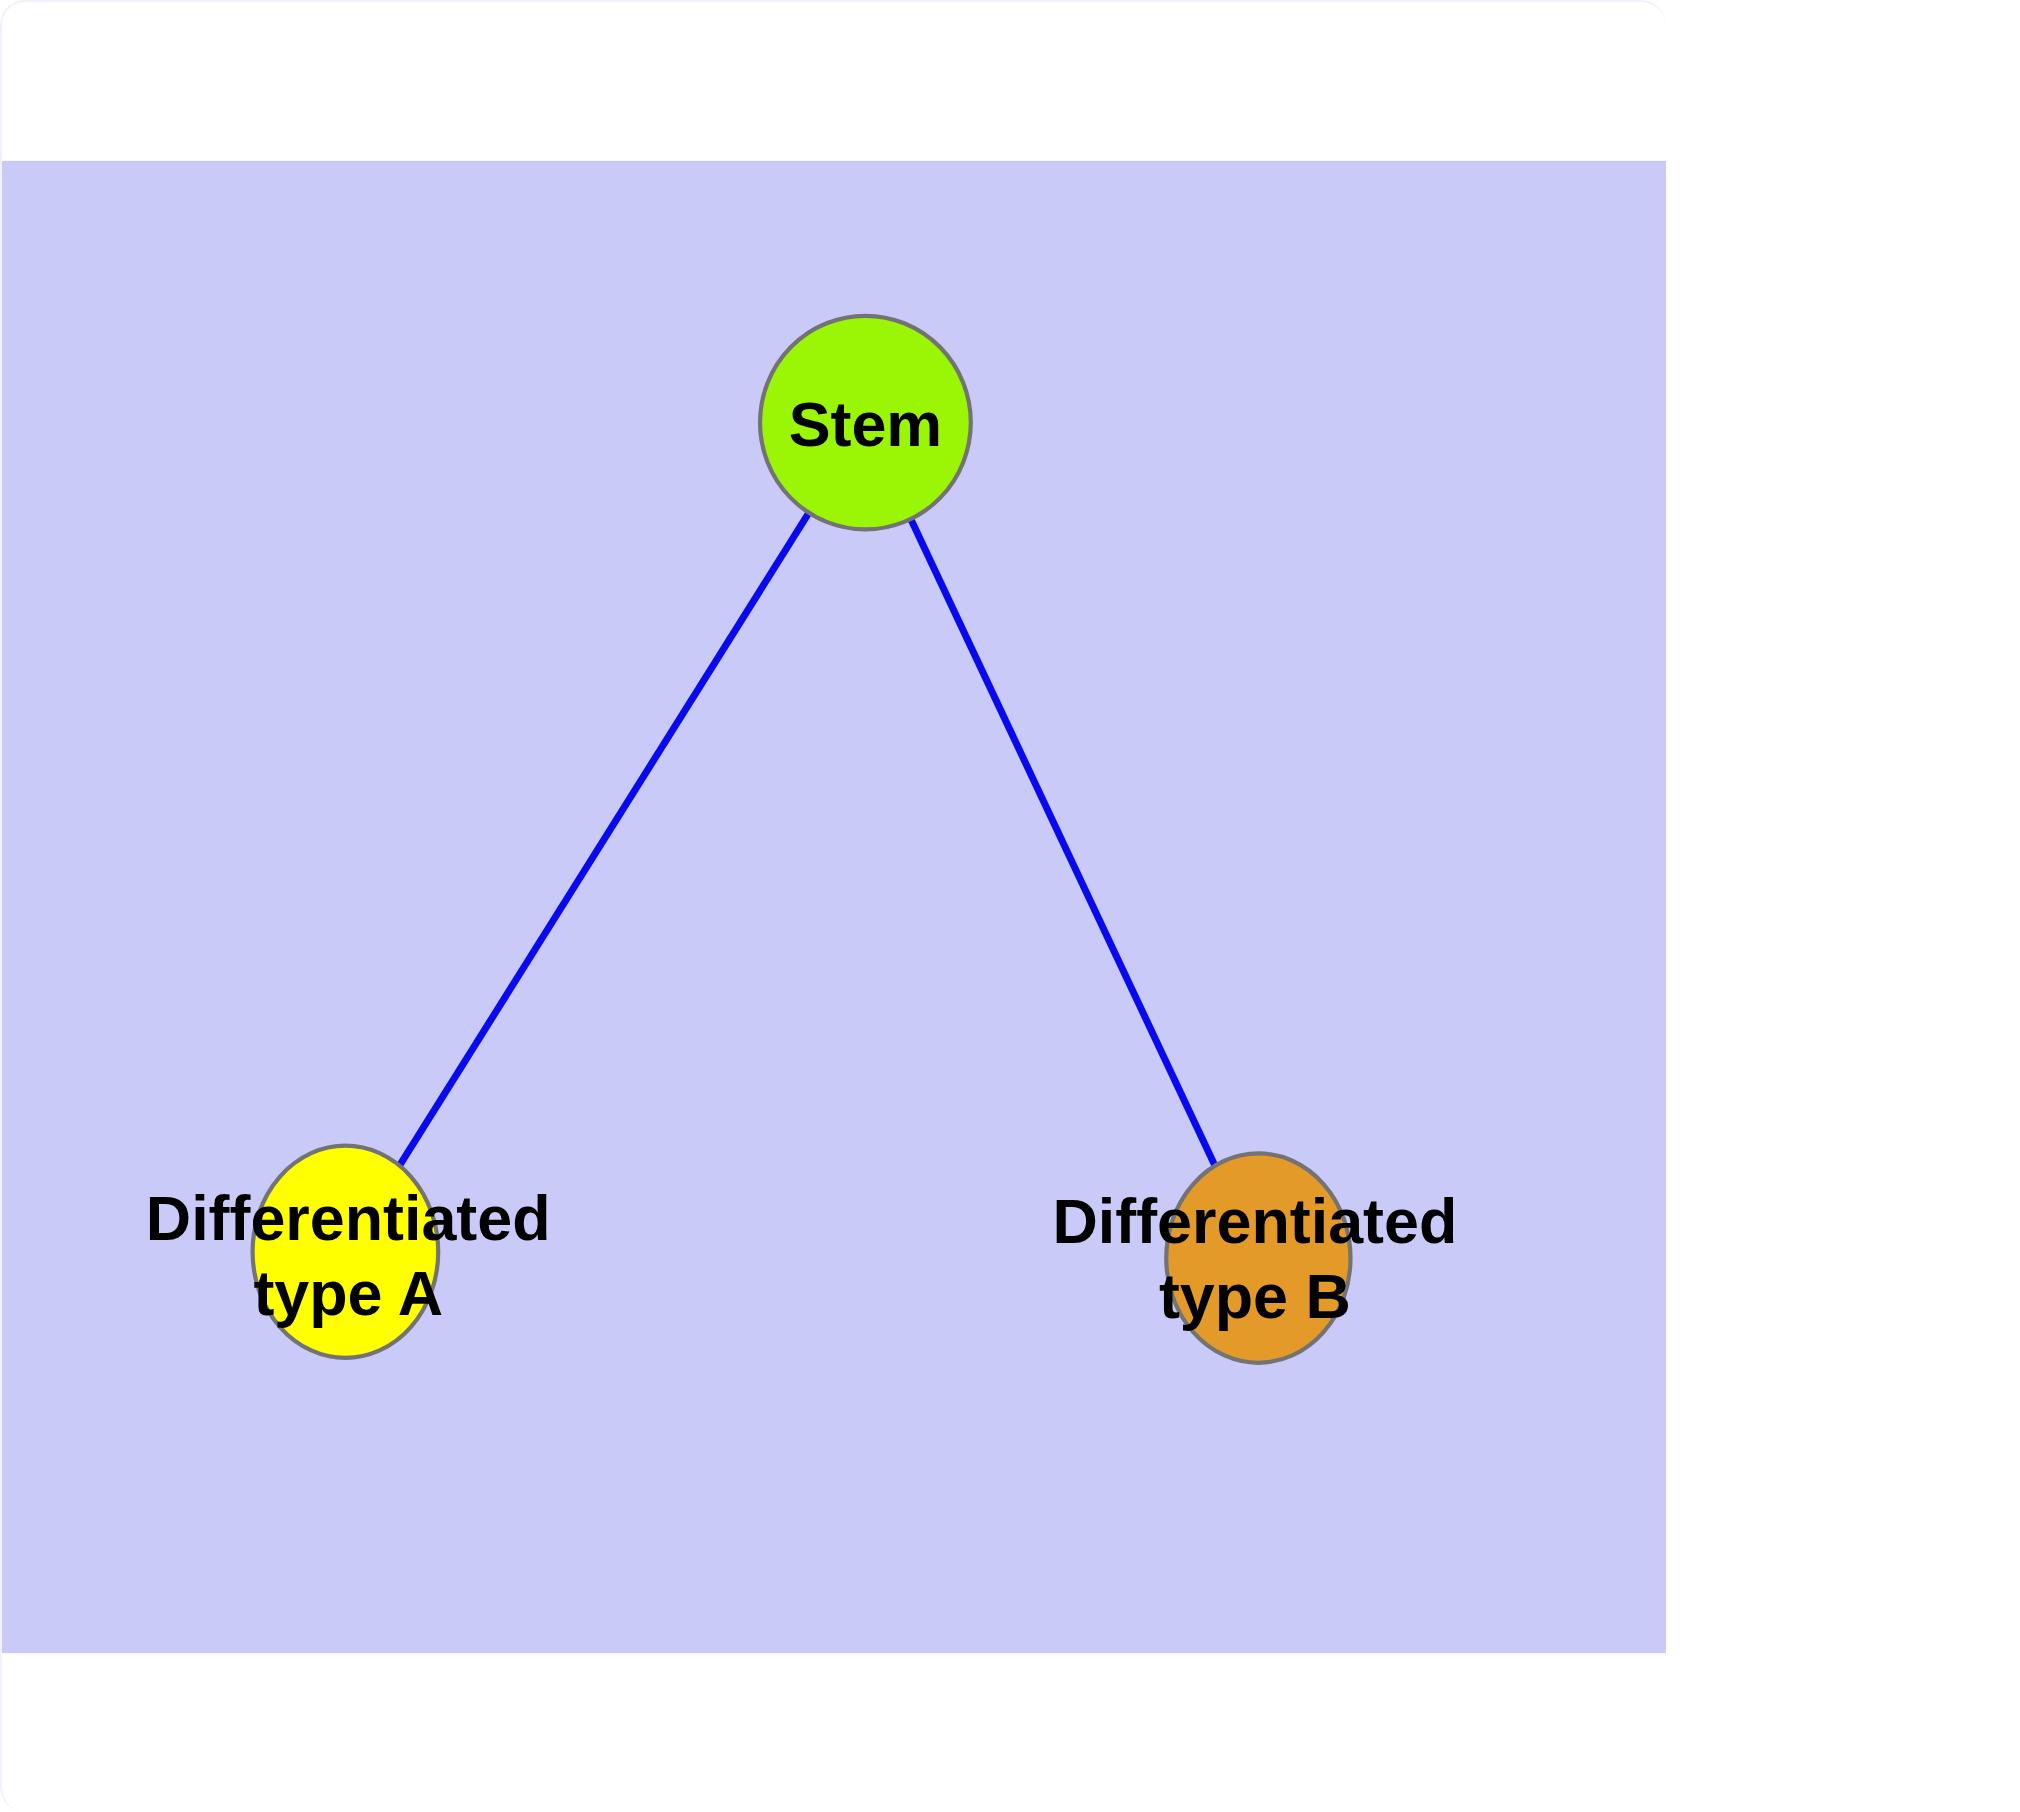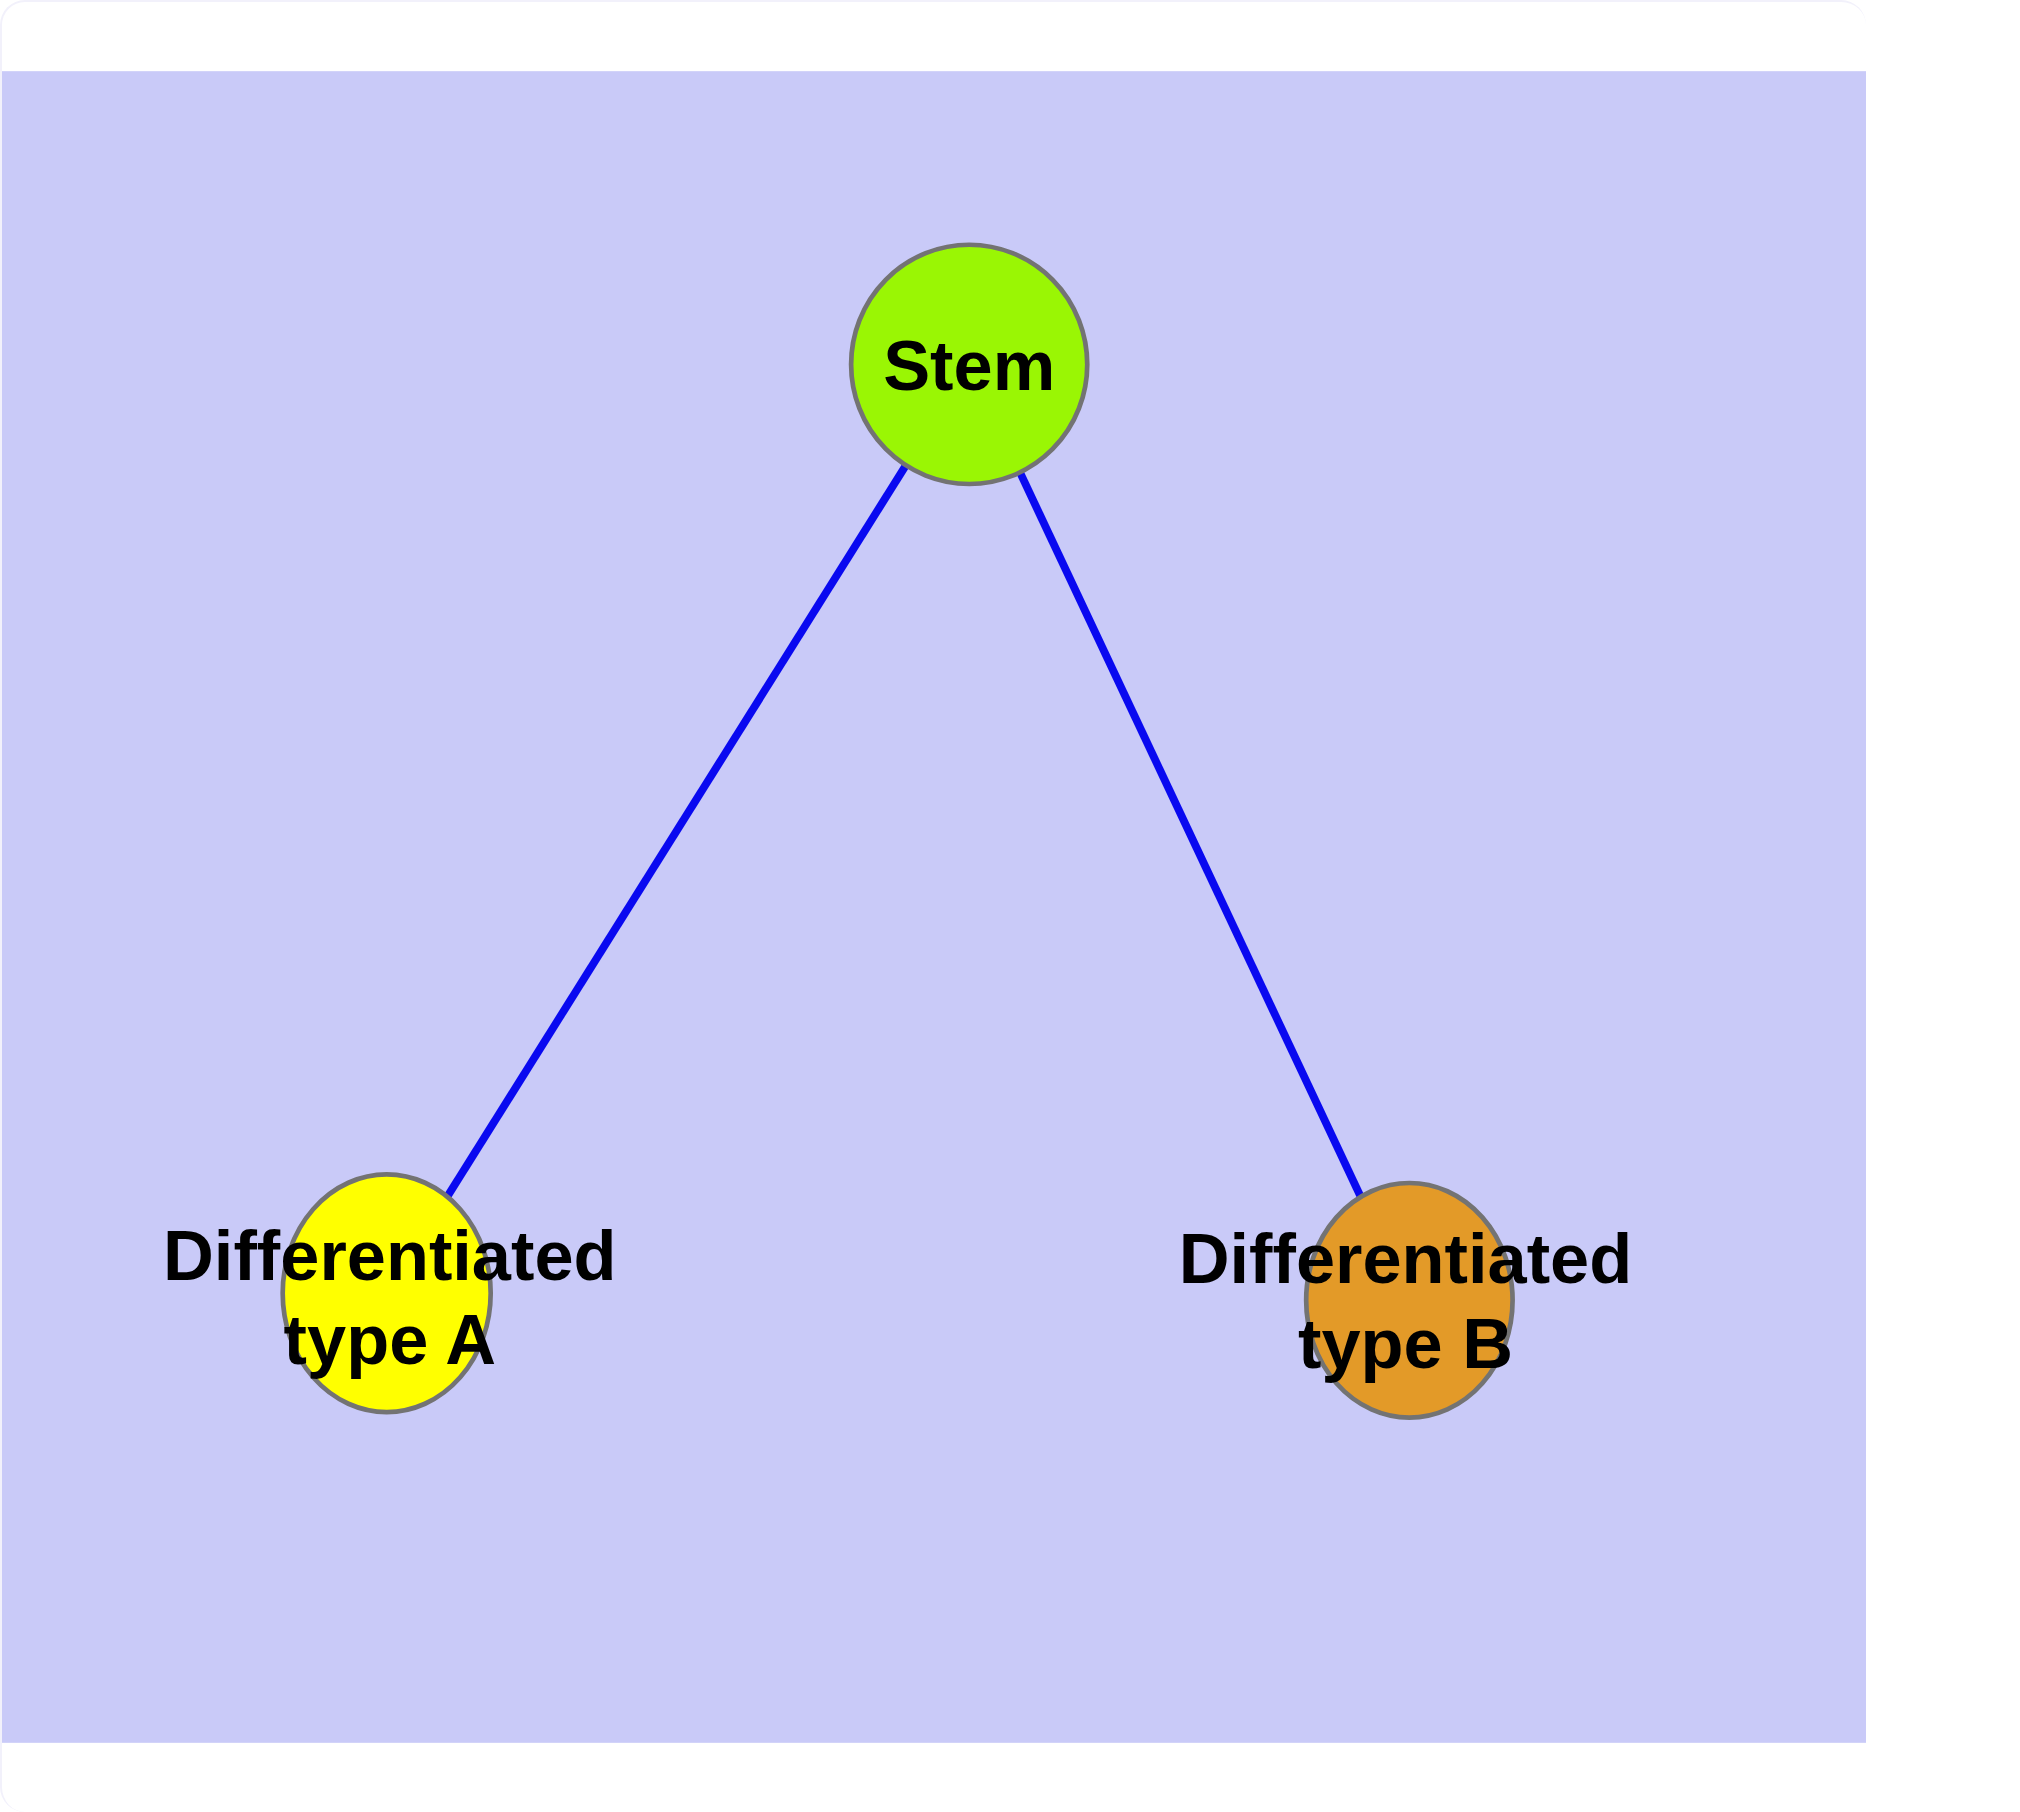--- a/index.html
+++ b/index.html
@@ -2,21 +2,21 @@
 <html style="font-size:13.6px"><head>
 <meta charset="utf-8">
 <style>
   html, body {
     margin: 0;
     padding: 0;
     background: #ffffff;
   }
   #canvas-wrap {
     position: relative;
-    width: 1866px;
+    width: 1666px;
     height: 1812px;
     border-top: 2.5px solid #f2f1fb;
     border-left: 2.5px solid #f2f1fb;
     box-sizing: border-box;
     overflow: hidden;
     border-radius: 25px;
   }
   svg {
     display: block;
     width: 100%;

